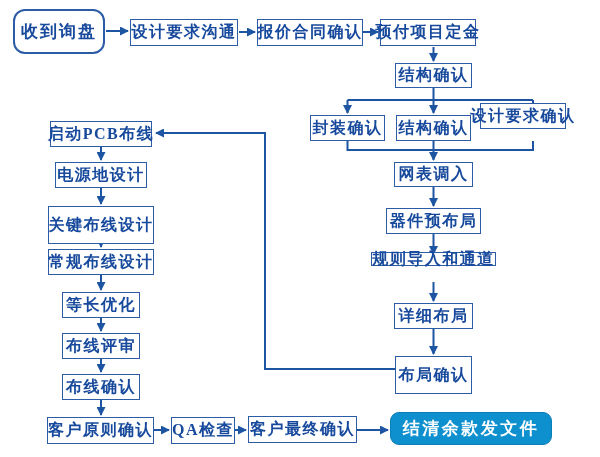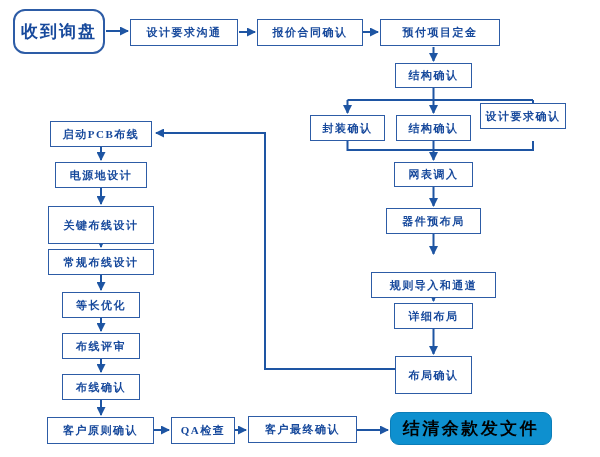--- a/index.html
+++ b/index.html
@@ -24,37 +24,37 @@
   }
   .node {
     position: absolute;
     box-sizing: border-box;
     border: 1.5px solid #2d5ca6;
     background: #ffffff;
     color: #17499c;
     display: flex;
     align-items: center;
     justify-content: center;
-    font-size: 11px;
+    font-size: 16px;
     font-weight: bold;
     letter-spacing: 1.5px;
     white-space: nowrap;
     z-index: 2;
   }
   .node.start {
     border-width: 2.5px;
     border-radius: 12px;
     font-size: 17px;
     letter-spacing: 2px;
   }
   .node.end {
     background: #0e90cf;
     border: 1px solid #0b7db8;
     border-radius: 9px;
-    color: #000000;
+    color: #ffffff;
     font-size: 17px;
     letter-spacing: 2.5px;
   }
   .lbl { display: inline-block; }
 </style>
 </head>
 <body>
 
 <div id="canvas">
 
@@ -103,21 +103,21 @@
 
   <div class="node start" style="left:13px;top:9px;width:92px;height:45px">
     <span class="lbl">收到询盘</span>
   </div>
   <div class="node" style="left:130px;top:19px;width:108px;height:27px">
     <span class="lbl">设计要求沟通</span>
   </div>
   <div class="node" style="left:257px;top:19px;width:106px;height:27px">
     <span class="lbl">报价合同确认</span>
   </div>
-  <div class="node" style="left:380px;top:19px;width:120px;height:27px">
+  <div class="node" style="left:380px;top:19px;width:96px;height:27px">
     <span class="lbl">预付项目定金</span>
   </div>
 
   <div class="node" style="left:395px;top:63px;width:77px;height:25px">
     <span class="lbl">结构确认</span>
   </div>
   <div class="node" style="left:310px;top:115px;width:75px;height:26px">
     <span class="lbl">封装确认</span>
   </div>
   <div class="node" style="left:396px;top:115px;width:75px;height:26px">
@@ -126,21 +126,21 @@
   <div class="node" style="left:480px;top:103px;width:86px;height:26px">
     <span class="lbl">设计要求确认</span>
   </div>
 
   <div class="node" style="left:394px;top:162px;width:79px;height:25px">
     <span class="lbl">网表调入</span>
   </div>
   <div class="node" style="left:386px;top:208px;width:95px;height:26px">
     <span class="lbl">器件预布局</span>
   </div>
-  <div class="node" style="left:371px;top:272px;width:125px;height:26px">
+  <div class="node" style="left:371px;top:252px;width:125px;height:14px">
     <span class="lbl">规则导入和通道</span>
   </div>
   <div class="node" style="left:394px;top:303px;width:79px;height:26px">
     <span class="lbl">详细布局</span>
   </div>
   <div class="node" style="left:395px;top:356px;width:77px;height:38px">
     <span class="lbl">布局确认</span>
   </div>
 
   <div class="node" style="left:50px;top:121px;width:102px;height:26px">

